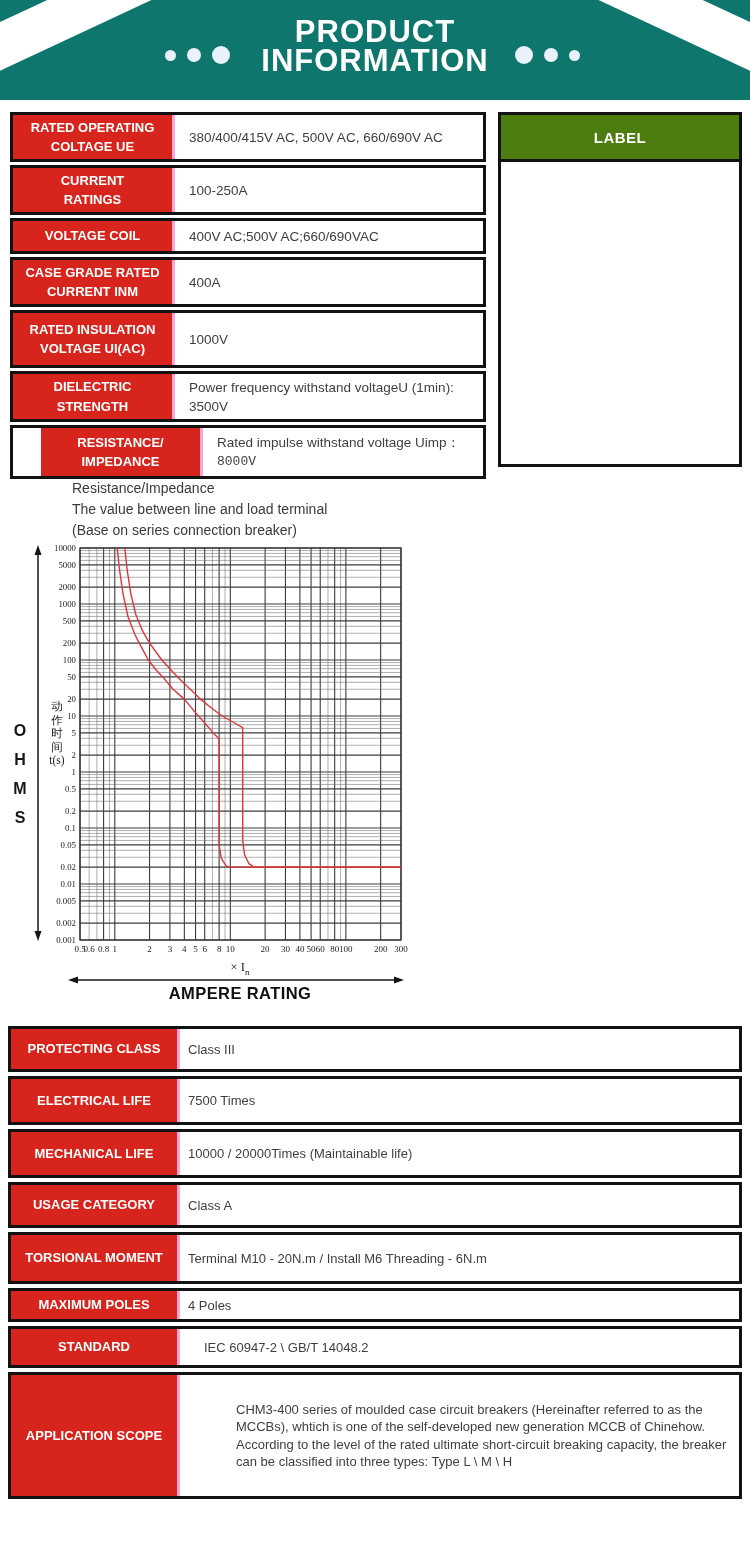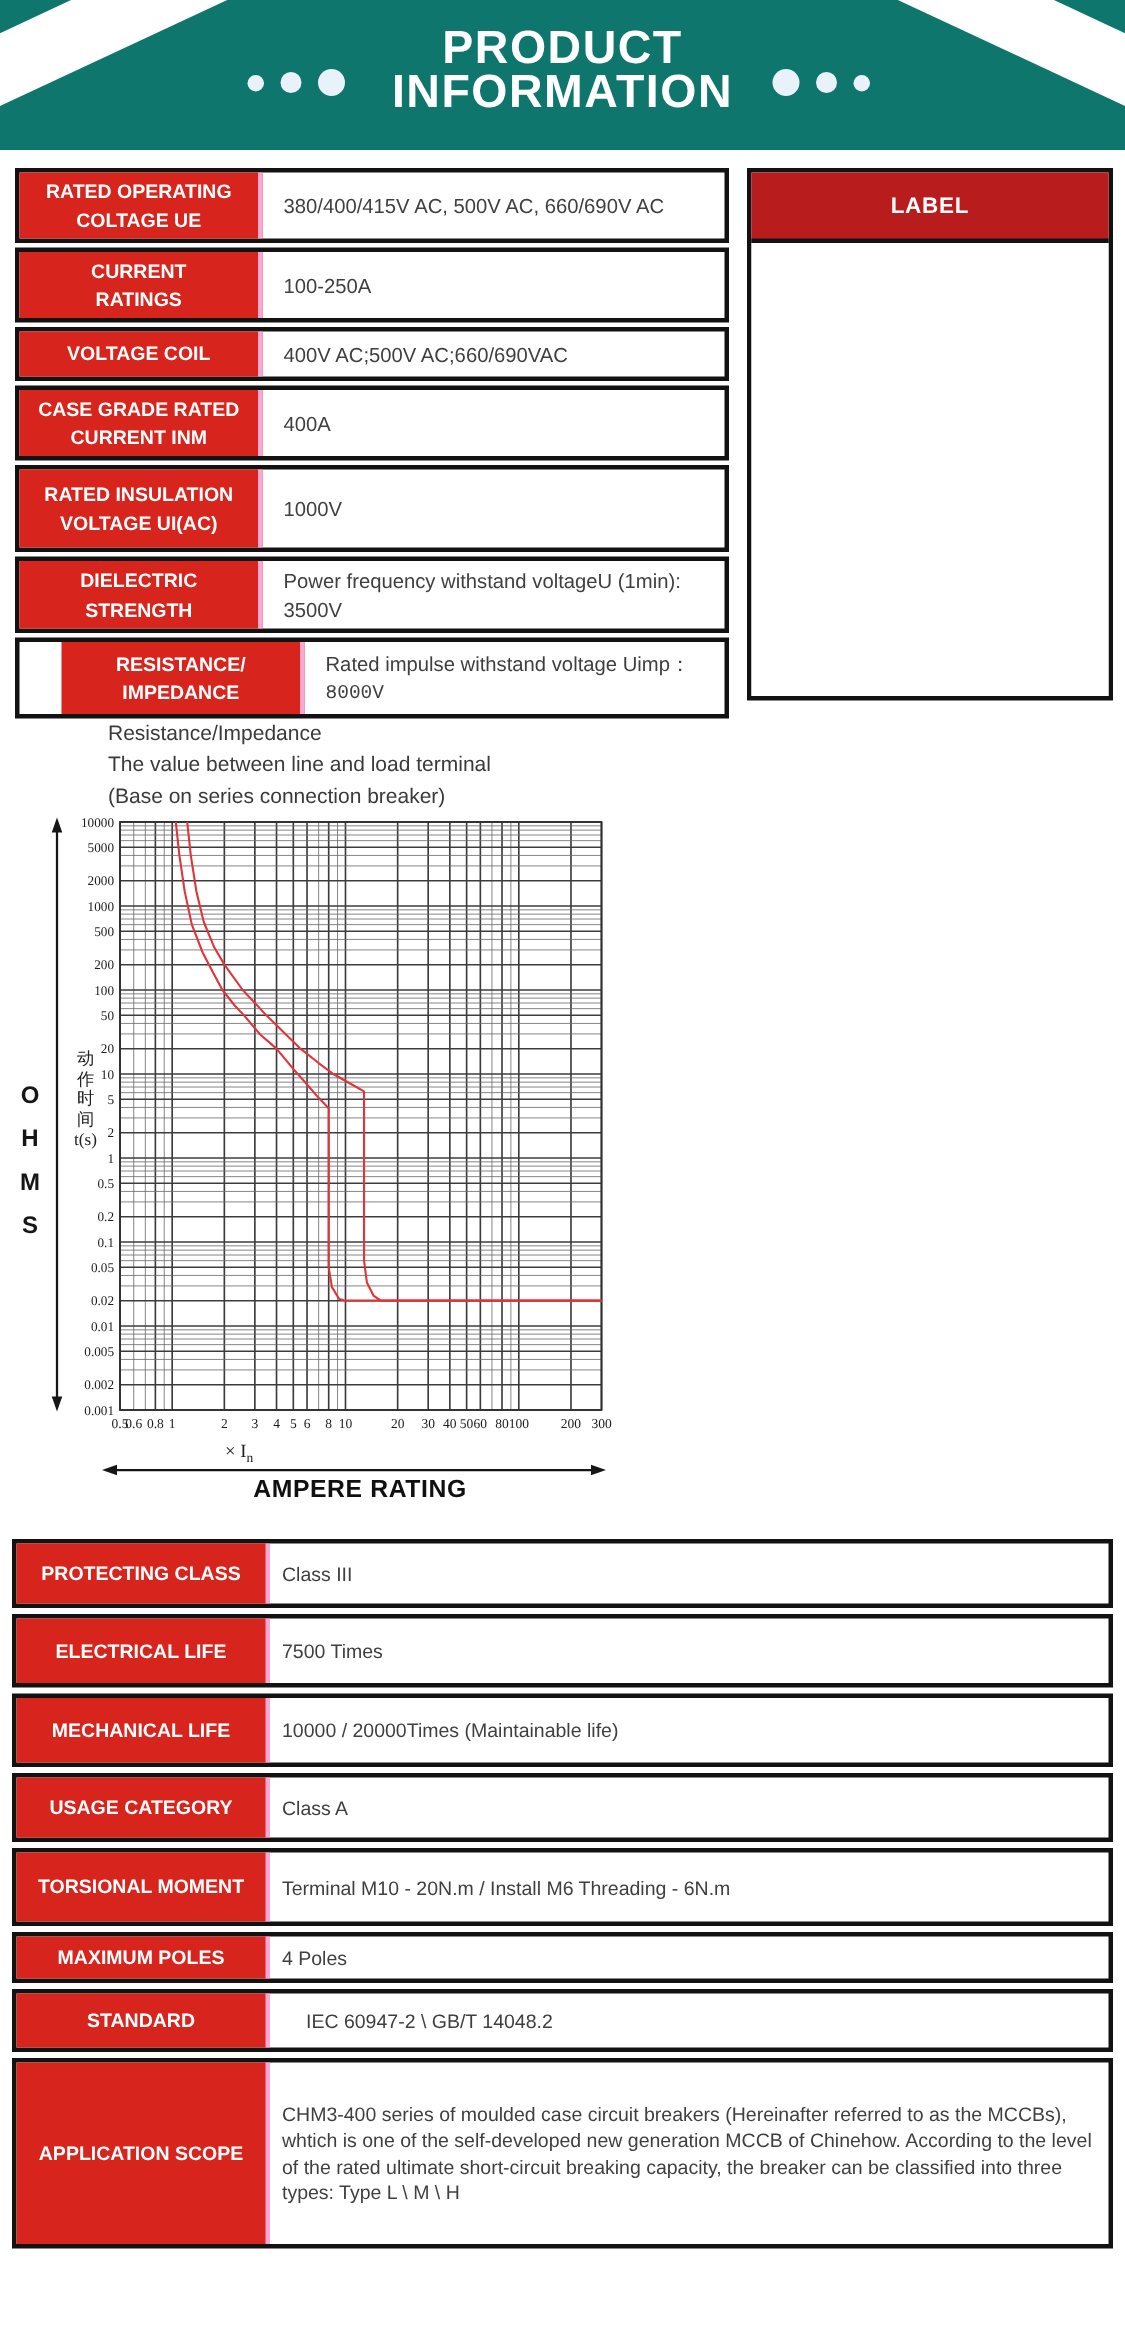--- a/index.html
+++ b/index.html
@@ -27,38 +27,38 @@
   .spec-col { width:476px; display:flex; flex-direction:column; gap:3px; }
   .row-box { display:flex; border:3px solid #121212; background:#fff; }
   .cell-label { width:162px; background:#d7251d; color:#ffffff; font-weight:bold; font-size:13px;
                 display:flex; align-items:center; justify-content:center; text-align:center;
                 border-right:3px solid #f9a8d4; line-height:1.5; white-space:pre-line; }
   .cell-value { flex:1; display:flex; flex-direction:column; justify-content:center;
                 padding:4px 10px 4px 14px; color:#3f3f3f; font-size:13.5px; line-height:19px; }
   .cell-value .serif { font-family:Liberation Mono, monospace; font-size:13px; }
   .label-panel { width:244px; margin-left:12px; height:355px; border:3px solid #121212; background:#fff;
                  display:flex; flex-direction:column; }
-  .label-panel-header { height:47px; background:#b91c1c; border-bottom:3px solid #121212; color:#fff;
+  .label-panel-header { height:47px; background:#4d7c0f; border-bottom:3px solid #121212; color:#fff;
                         font-weight:bold; font-size:15px; letter-spacing:0.5px;
                         display:flex; align-items:center; justify-content:center; }
   .label-panel-body { flex:1; background:#fff; }
 
   .detail-wrap { position:absolute; left:8px; top:1026px; width:734px; display:flex; flex-direction:column; gap:4px; }
   .detail-wrap .cell-label { width:169px; font-size:13px; }
   .detail-wrap .cell-value { padding:4px 10px 4px 8px; font-size:13px; line-height:17px; }
-  .detail-wrap .para { line-height:17.5px; }
+  .detail-wrap .para { line-height:17.5px;margin-left:48px; }
 
   
   .chart-intro { position:absolute; left:72px; top:478px; font-size:14px; color:#3a3a3a; line-height:21px; white-space:pre-line; }
   .chart-region { position:absolute; left:0; top:540px; width:470px; height:470px; }
   .ohms { position:absolute; left:11px; top:176px; font-size:16px; font-weight:bold; color:#161616;
           line-height:29px; white-space:pre-line; text-align:center; width:18px; }
   .cn-axis { position:absolute; left:48px; top:160px; font-size:11.5px; color:#222; line-height:13.5px;
              white-space:pre-line; text-align:center; width:18px; font-family:"Liberation Serif","DejaVu Serif",serif; }
-  .x-unit { position:absolute; left:150px; top:420px; width:180px; text-align:left; font-size:12.5px; color:#222;
+  .x-unit { position:absolute; left:150px; top:420px; width:180px; text-align:center; font-size:12.5px; color:#222;
             font-family:"Liberation Serif","DejaVu Serif",serif; }
   .x-unit sub { font-size:9px; }
   .ampere { position:absolute; left:50px; top:444px; width:380px; text-align:center;
             font-size:16.5px; font-weight:bold; color:#101010; letter-spacing:0.4px; }
   svg text { user-select:none; }
 </style>
 </head>
 <body>
 
 <div class="page">

